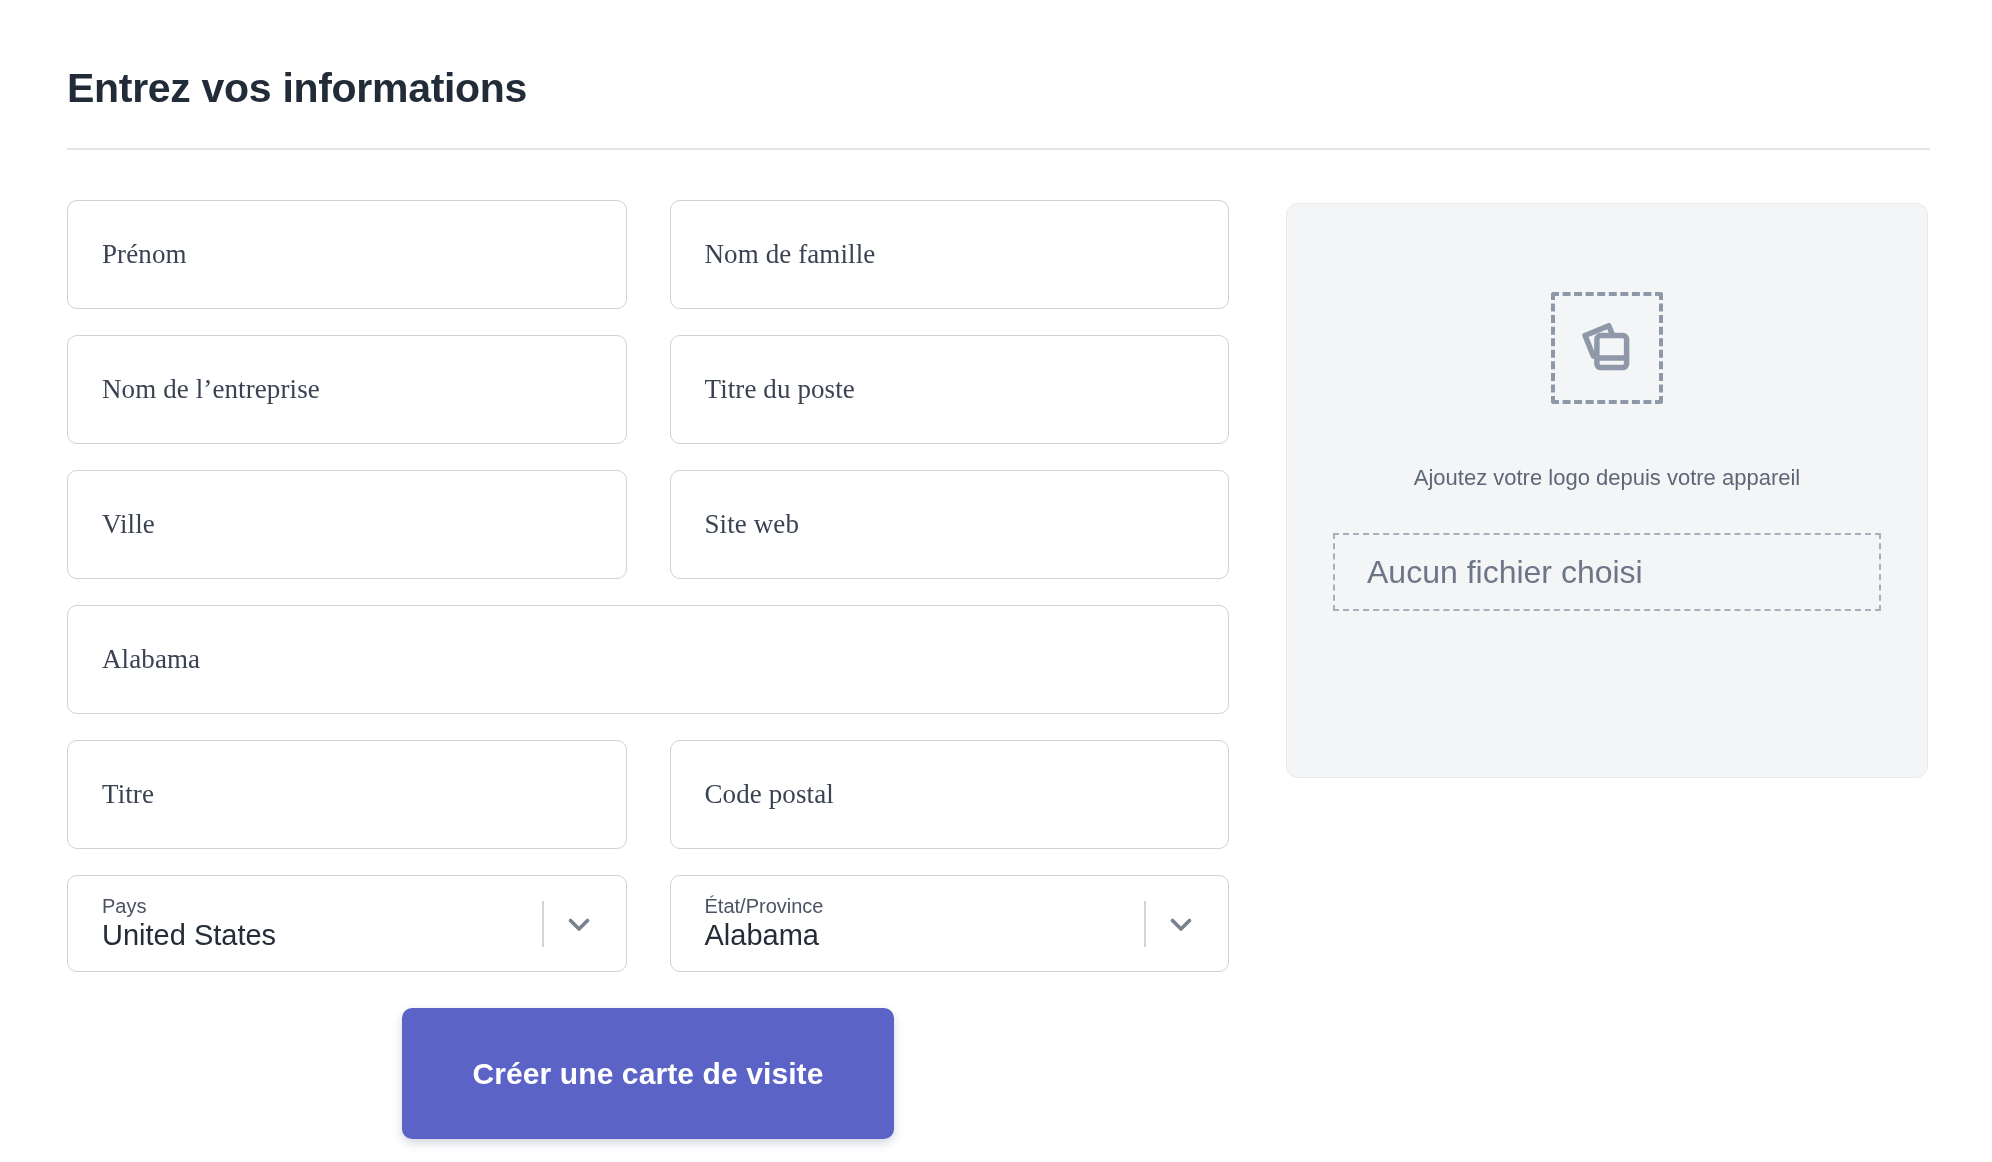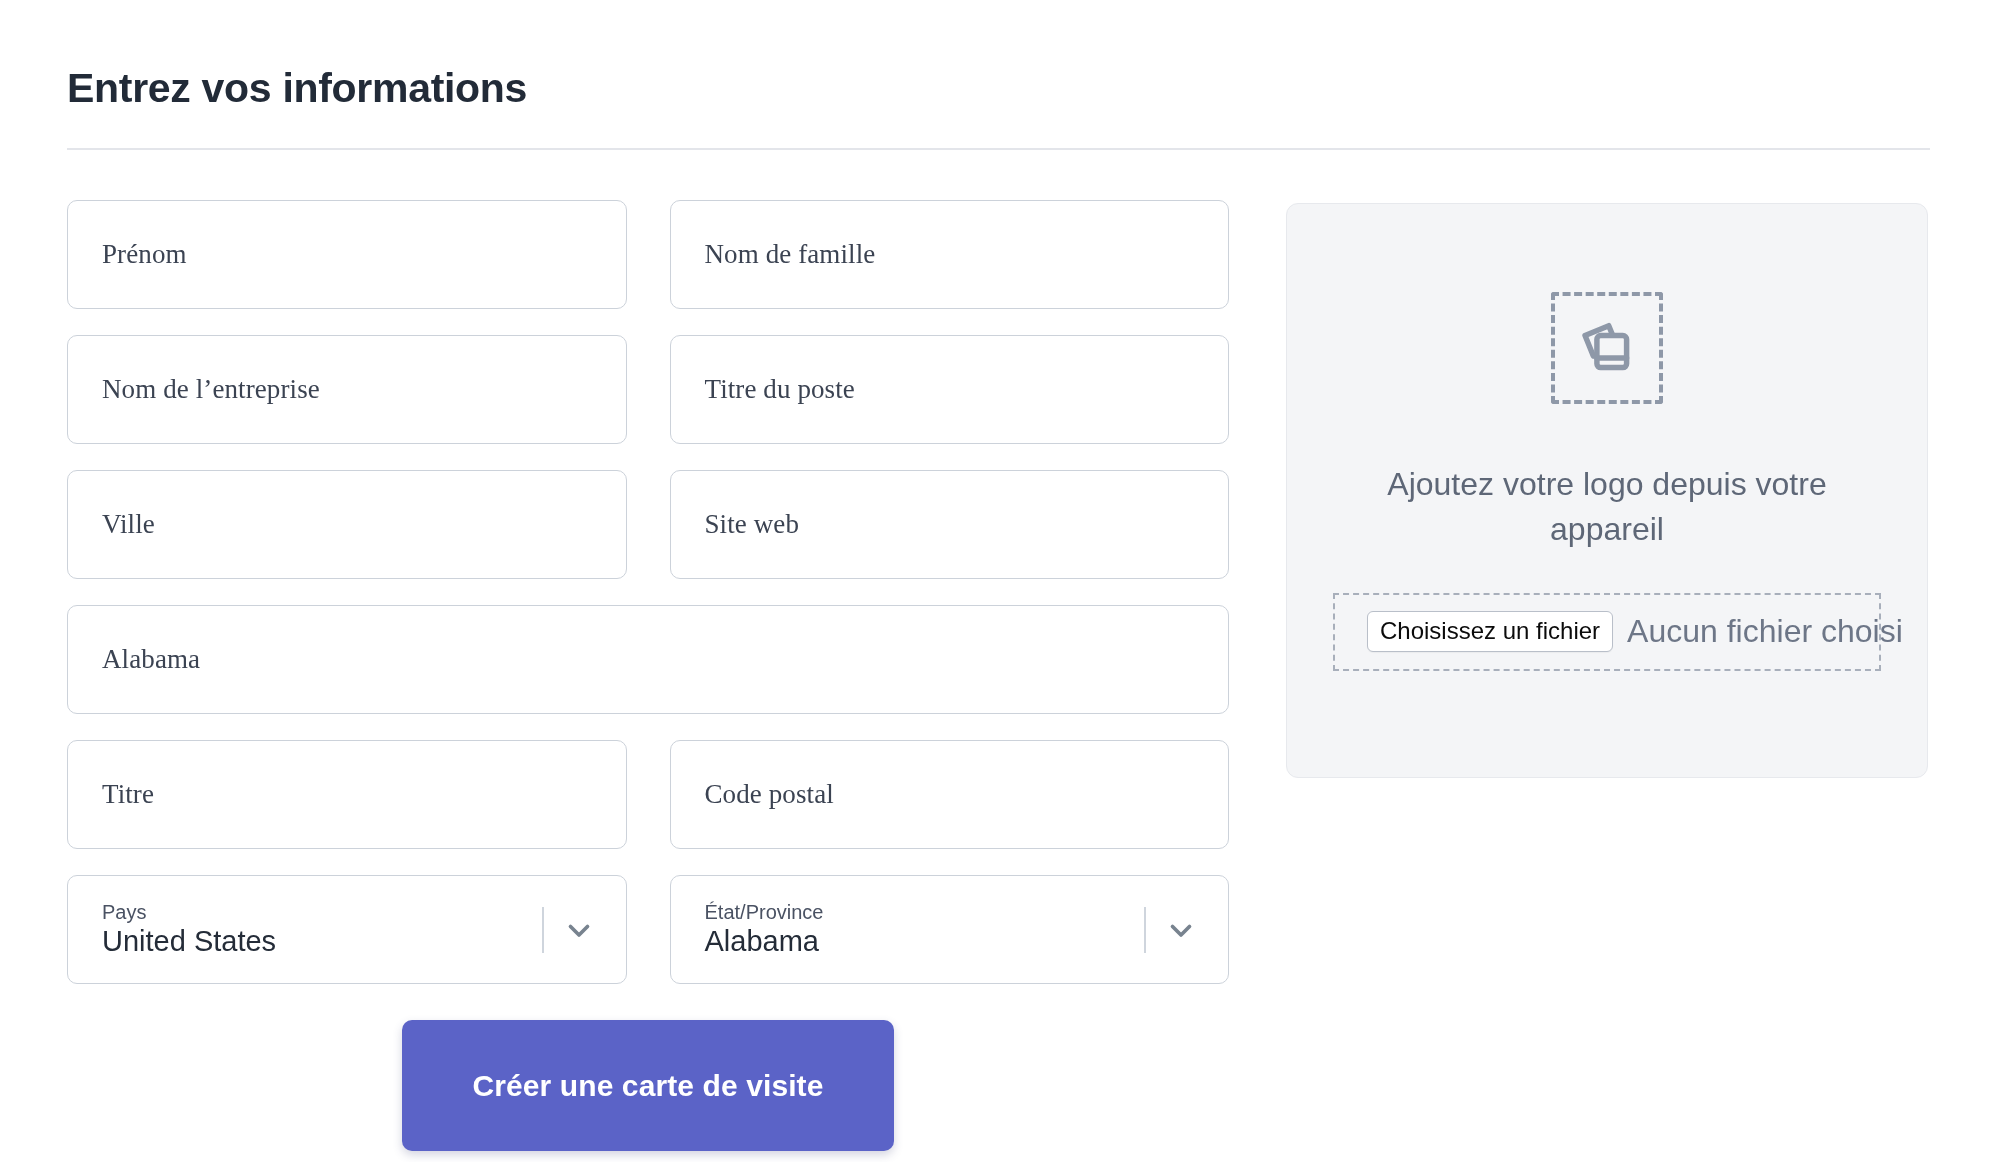--- a/index.html
+++ b/index.html
@@ -73,21 +73,21 @@
   .field-placeholder {
     font-size: 27px;
     color: #3b4352;
     font-family: Liberation Serif, serif;
     letter-spacing: 0.1px;
   }
 
   
   .select-field {
     width: 100%;
-    height: 109px;
+    height: 97px;
     border: 1.6px solid #ccd2da;
     border-radius: 10px;
     background: #ffffff;
     display: flex;
     align-items: center;
     position: relative;
     padding: 0 34px;
   }
   .select-texts {
     display: flex;
@@ -171,21 +171,21 @@
     display: flex;
     align-items: center;
     justify-content: center;
   }
   .upload-icon-box svg { display: block; }
 
   .upload-caption {
     margin-top: 58px;
     width: 470px;
     text-align: center;
-    font-size: 32px;
+    font-size: 22px;
     line-height: 1.42;
     color: #5e6777;
   }
 
   .file-dropzone {
     margin-top: 40px;
     width: 548px;
     height: 78px;
     border: 2.4px dashed #a8afbb;
     display: flex;
@@ -329,19 +329,18 @@
         <path d="M13.5 21.5 L33.5 13.2 L40.5 30.5 L20.5 38.8 Z"></path>
 
         <rect x="23.5" y="21.5" width="25" height="27" rx="3.2" fill="#f4f5f7"></rect>
         <line x1="23.5" y1="40.5" x2="48.5" y2="40.5"></line>
       </svg>
     </div>
 
     <div class="upload-caption">Ajoutez votre logo depuis votre appareil</div>
 
     <div class="file-dropzone">
-      <button class="file-choose-btn">Choisissez un fichier</button>
       <span class="file-status">Aucun fichier choisi</span>
     </div>
 
   </div>
 
 </div>
 
 </body></html>

